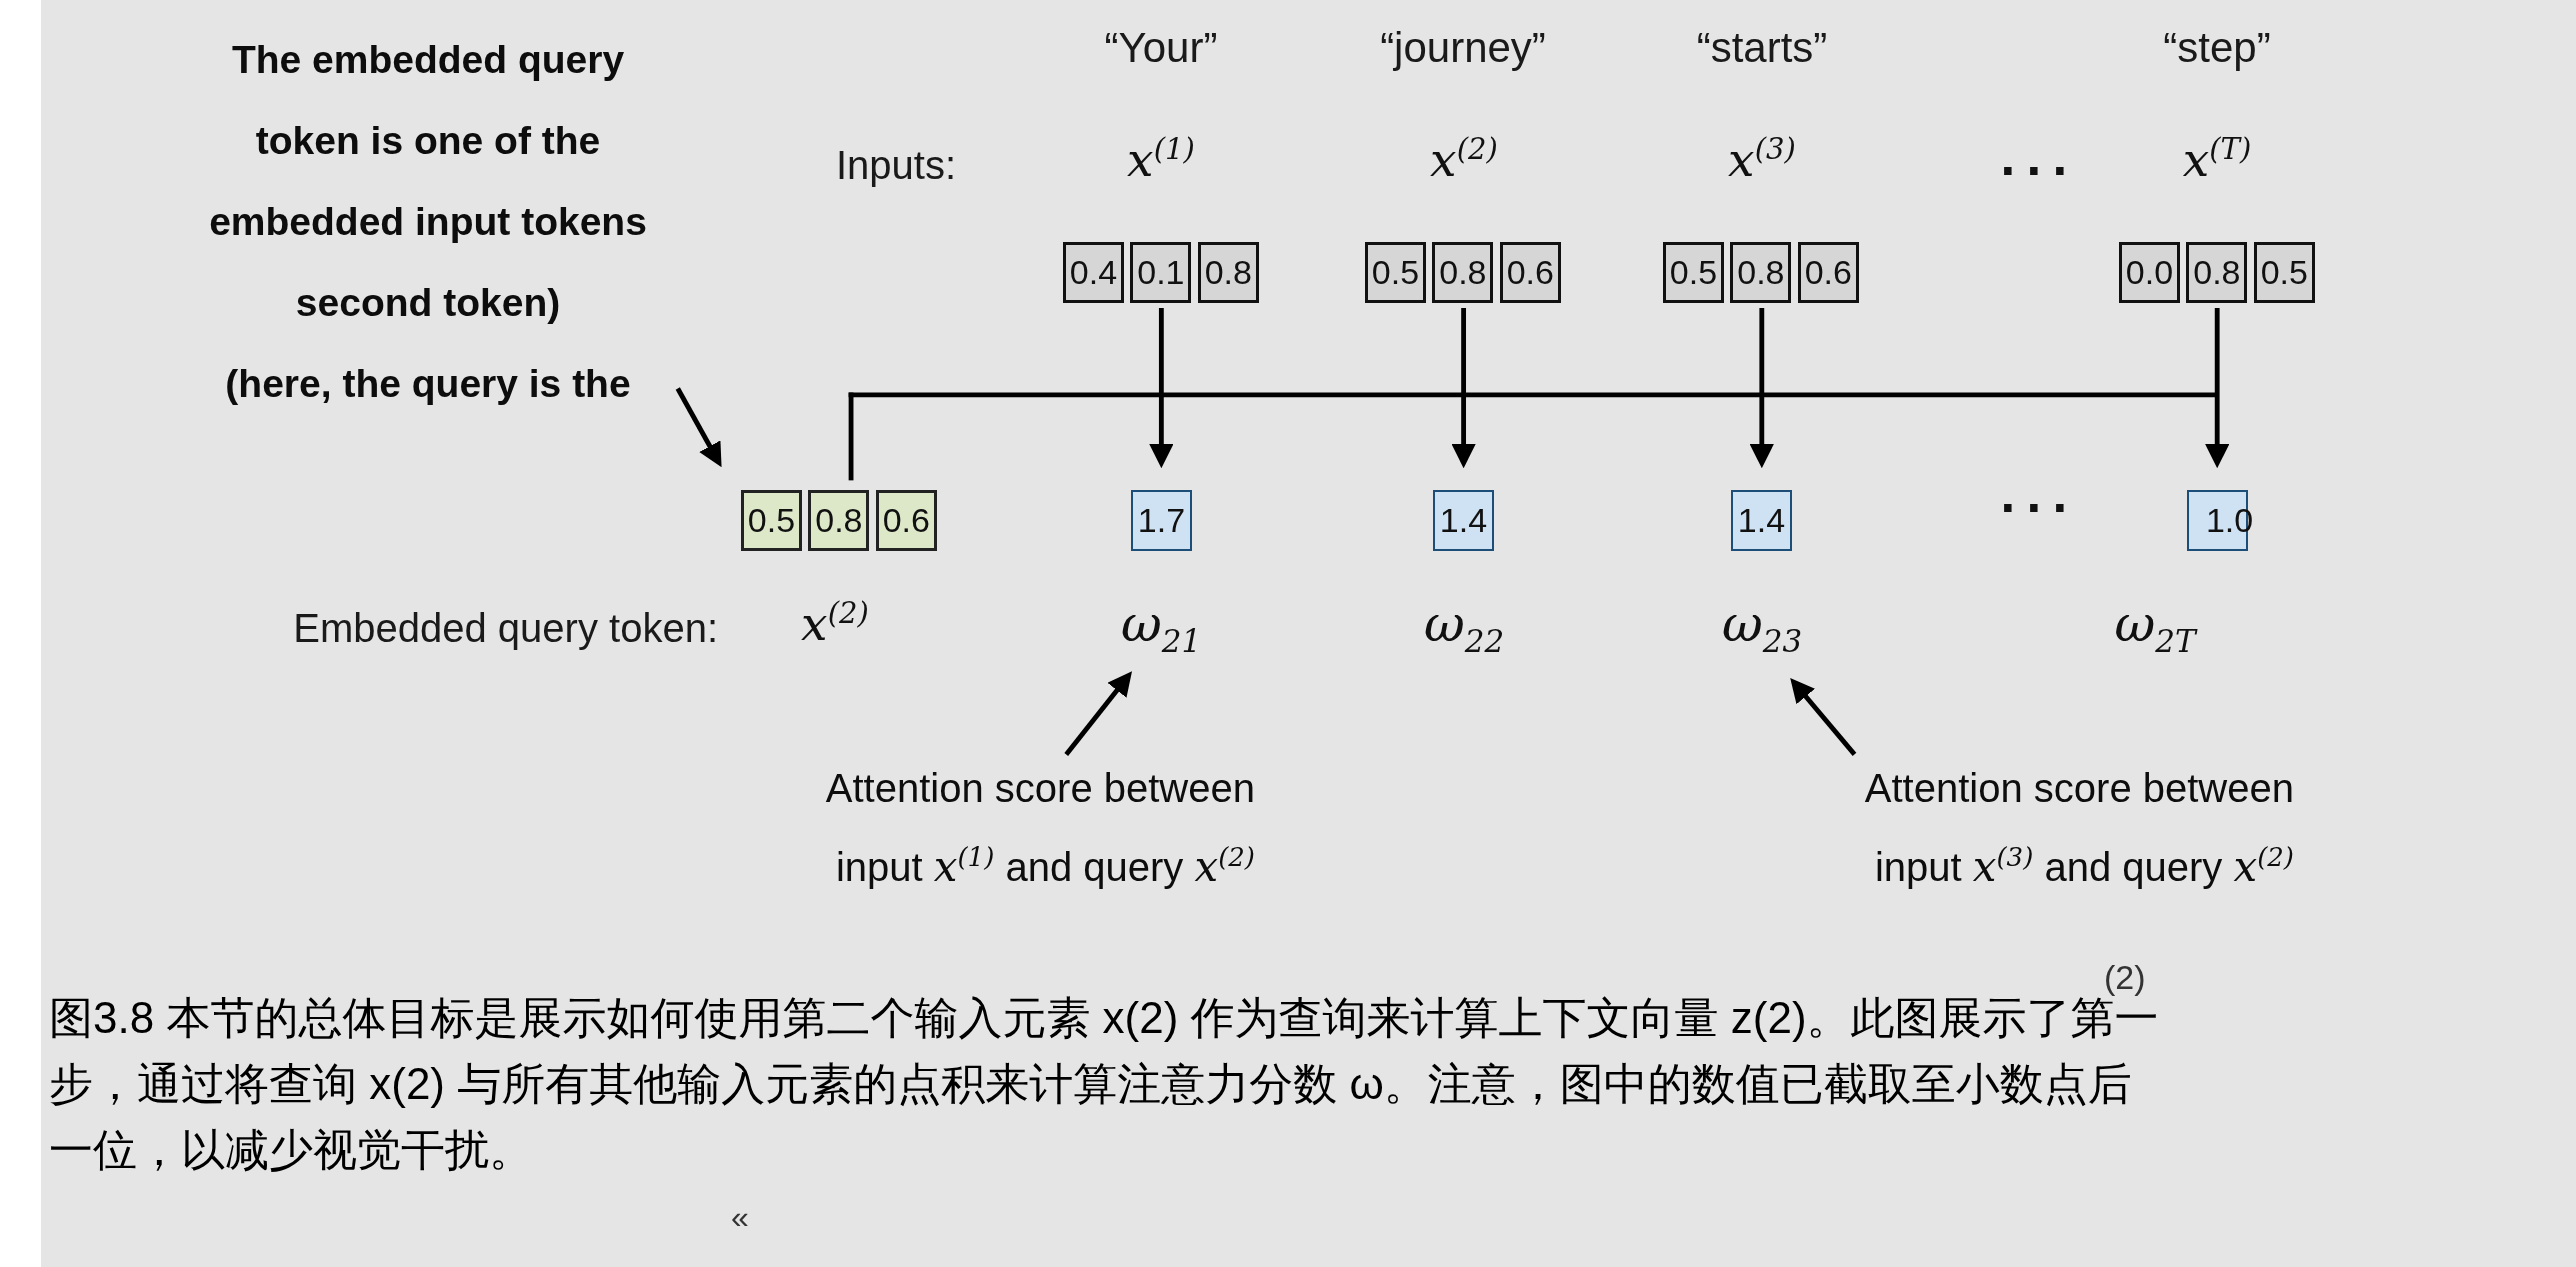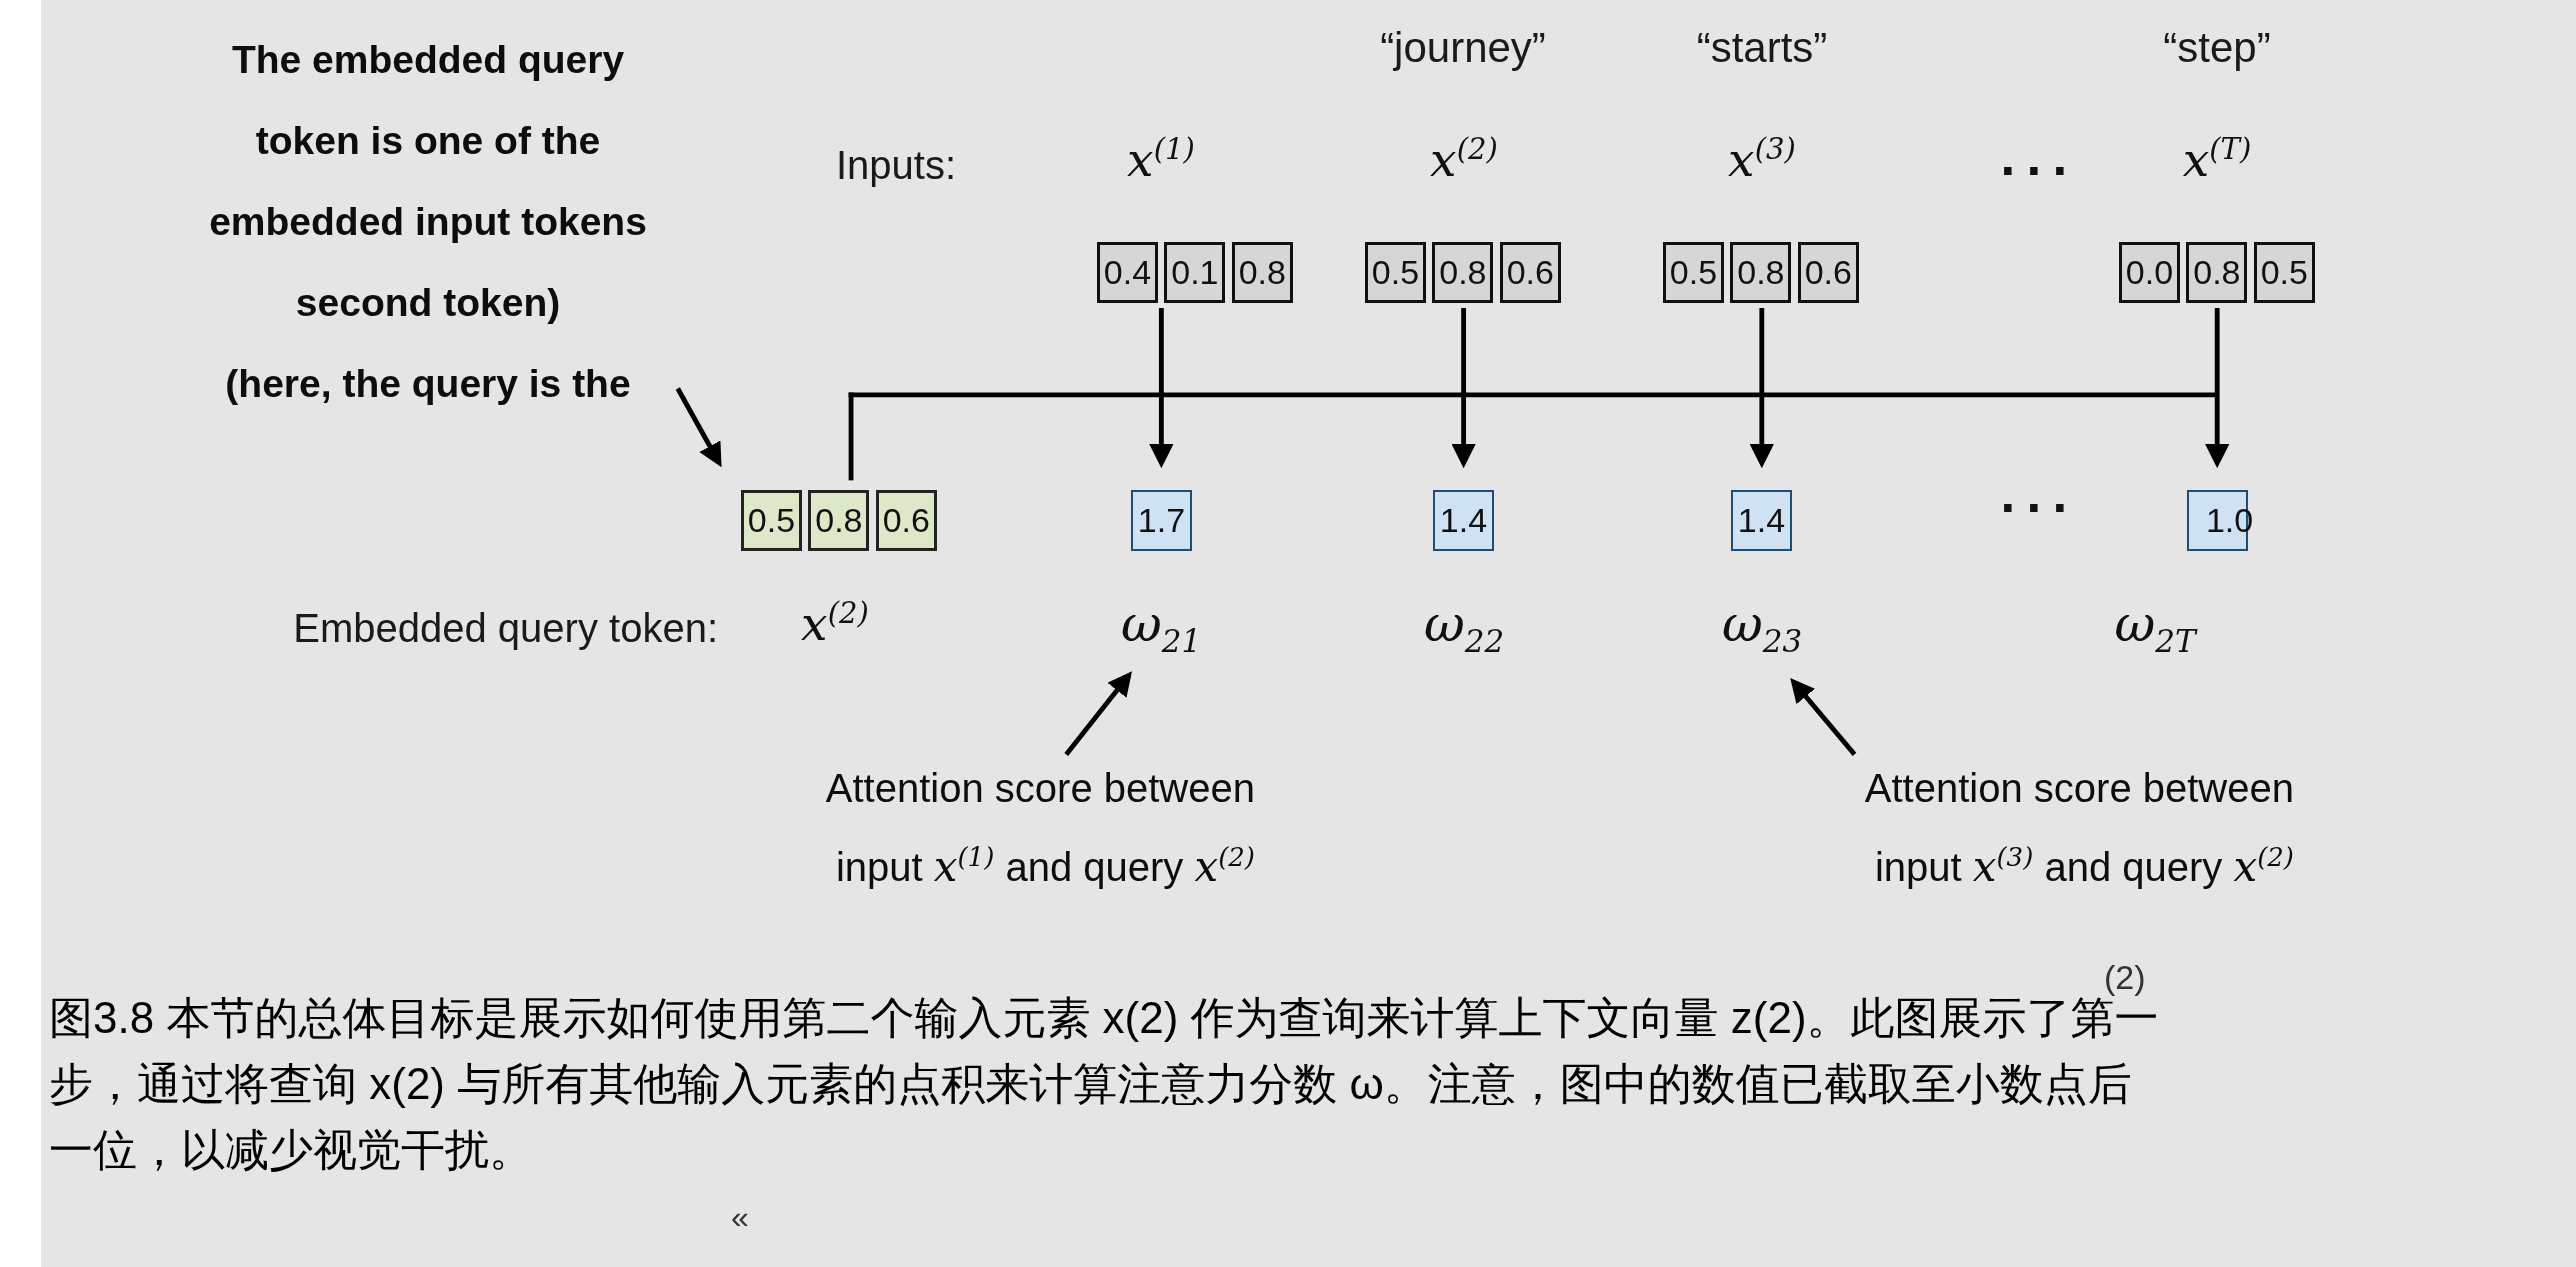--- a/index.html
+++ b/index.html
@@ -68,34 +68,35 @@
   </svg>
 
   <div class="abs note" style="left:97px; top:19.3px; width:580px;">
     <div>The embedded query</div>
     <div>token is one of the</div>
     <div>embedded input tokens</div>
     <div>second token)</div>
     <div>(here, the query is the</div>
   </div>
 
+  <div class="abs word" style="left:959px; top:24px; width:322px;">“Your”</div>
   <div class="abs word" style="left:1261px; top:24px; width:322px;">“journey”</div>
   <div class="abs word" style="left:1560px; top:24px; width:322px;">“starts”</div>
   <div class="abs word" style="left:2015px; top:24px; width:322px;">“step”</div>
 
   <div class="abs label" style="left:750px; top:143px; width:165px; text-align:right;">Inputs:</div>
 
   <div class="abs math top-math" style="left:999px; top:132px; width:242px;"><span>x</span><sup>(1)</sup></div>
   <div class="abs math top-math" style="left:1302px; top:132px; width:242px;"><span>x</span><sup>(2)</sup></div>
   <div class="abs math top-math" style="left:1600px; top:132px; width:242px;"><span>x</span><sup>(3)</sup></div>
   <div class="abs math top-math" style="left:2055px; top:132px; width:242px;"><span>x</span><sup>(T)</sup></div>
 
   <div class="abs dots" style="left:1926px; top:126px; width:145px;">...</div>
 
-  <div class="abs vec gray" style="left:1056px; top:242px;">
+  <div class="abs vec gray" style="left:1022px; top:242px;">
     <div class="cell">0.4</div>
     <div class="cell">0.1</div>
     <div class="cell">0.8</div>
   </div>
   <div class="abs vec gray" style="left:1324px; top:242px;">
     <div class="cell">0.5</div>
     <div class="cell">0.8</div>
     <div class="cell">0.6</div>
   </div>
   <div class="abs vec gray" style="left:1622px; top:242px;">

